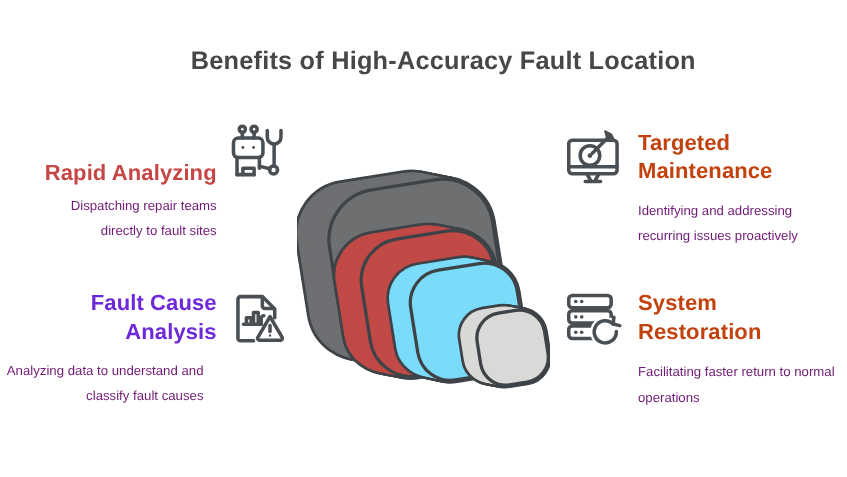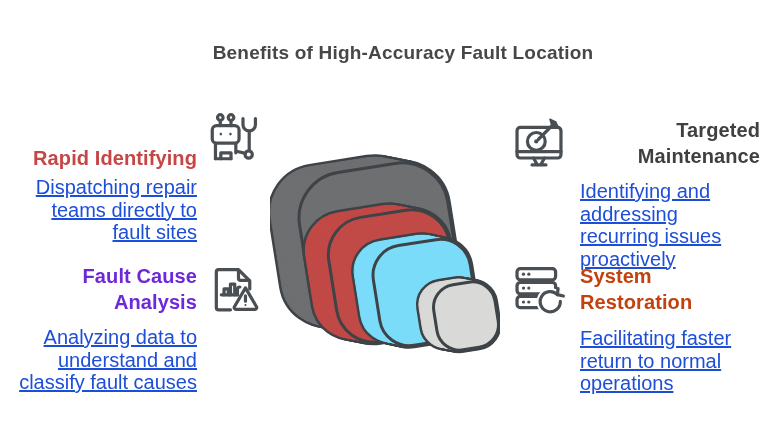--- a/index.html
+++ b/index.html
@@ -3,74 +3,74 @@
 <meta charset="utf-8">
 <style>
   html,body{margin:0;padding:0;background:#ffffff;}
   body{
     width:770px;height:434px;position:relative;overflow:hidden;
     font-family:"Liberation Sans","DejaVu Sans",sans-serif;
     -webkit-font-smoothing:antialiased;
   }
   .page-title{
     position:absolute;left:0;right:0;top:42px;text-align:center;
-    font-size:19px;font-weight:700;color:#474747;letter-spacing:.2px;padding-left:36px;
+    font-size:23px;font-weight:700;color:#474747;letter-spacing:.2px;padding-left:36px;
   }
   .item{position:absolute;}
   .item-heading{font-weight:700;font-size:20px;line-height:26px;letter-spacing:.1px;}
-  .item-desc{font-size:20px;line-height:22.5px;color:#1d4ed8;text-decoration:underline;}
+  .item-desc{font-size:12px;line-height:22.5px;color:#701a75;}
   .ta-r{text-align:right;}
   .ta-l{text-align:left;}
   .icon-box{position:absolute;width:60px;height:60px;}
   .icon-box svg{width:100%;height:100%;display:block;}
   #blocks-wrap{position:absolute;left:270px;top:143px;width:230px;height:242px;}
   #blocks-svg{width:100%;height:100%;display:block;}
 </style>
 </head>
 <body>
 
 <div class="page-title">Benefits of High-Accuracy Fault Location</div>
 
-<div class="item item-heading ta-r" style="left:19px;top:145px;width:178px;color:#C64545;">Rapid Identifying</div>
+<div class="item item-heading ta-r" style="left:19px;top:145px;width:178px;color:#C64545;">Rapid Analyzing</div>
 <div class="item item-desc ta-r" style="left:30px;top:176px;width:167px;">Dispatching repair teams directly to fault sites</div>
 <div class="icon-box" style="left:201px;top:110px;">
   <svg viewBox="0 0 56 56" fill="none" stroke="#4A4F54" stroke-width="3" stroke-linecap="round" stroke-linejoin="round">
     <circle cx="18" cy="7" r="2.6"></circle>
       <circle cx="28" cy="7" r="2.6"></circle>
     <path d="M18 9.8 V14.5 M28 9.8 V14.5"></path>
     <rect x="10.5" y="14.5" width="25" height="16.5" rx="4"></rect>
     <circle cx="18.5" cy="22.5" r="1.2" fill="#4A4F54" stroke="none"></circle>
     <circle cx="27.5" cy="22.5" r="1.2" fill="#4A4F54" stroke="none"></circle>
     <path d="M13.5 31 V45.5 M32.5 31 V40"></path>
     <path d="M18.5 45.5 V40 h9.5 v5.5"></path>
     <path d="M13.5 45.5 h14.5"></path>
     <path d="M33 38.5 L41.5 40.5"></path>
     <circle cx="44.5" cy="41.5" r="3.4"></circle>
     <path d="M39.2 8 v5.8 a5.8 5.8 0 0 0 11.6 0 V8"></path>
     <path d="M45 19.5 V38"></path>
   </svg>
 </div>
 
 <div class="item item-heading ta-r" style="left:47px;top:263px;width:150px;color:#6d28d9;">Fault Cause Analysis</div>
-<div class="item item-desc ta-r" style="left:17px;top:326px;width:180px;">Analyzing data to understand and classify fault causes</div>
+<div class="item item-desc ta-r" style="left:5px;top:326px;width:180px;">Analyzing data to understand and classify fault causes</div>
 <div class="icon-box" style="left:201px;top:260px;">
   <svg viewBox="0 0 56 56" fill="none" stroke="#4A4F54" stroke-width="3" stroke-linecap="round" stroke-linejoin="round">
     <path d="M27.5 46.5 H16.5 a2.2 2.2 0 0 1 -2.2 -2.2 V11.2 a2.2 2.2 0 0 1 2.2 -2.2 H35 l10.5 10.5 V27"></path>
     <path d="M35 9.5 V17 a2 2 0 0 0 2 2 h8"></path>
     <path d="M19 32.5 H34"></path>
     <path d="M21.5 32.5 V27 h4 v5.5"></path>
     <path d="M27.5 32.5 V22.5 h4 V32.5"></path>
     <path d="M34 32.5 V27.5 a2.3 2.3 0 0 1 2.3 -2.3"></path>
     <path d="M41.5 26 L51.8 43.6 a1.6 1.6 0 0 1 -1.4 2.4 H32.6 a1.6 1.6 0 0 1 -1.4 -2.4 Z"></path>
     <path d="M41.5 33.5 v5"></path>
     <circle cx="41.5" cy="42" r="1" fill="#4A4F54" stroke="none"></circle>
   </svg>
 </div>
 
-<div class="item item-heading ta-l" style="left:580px;top:117px;width:180px;color:#404040;text-align:right;">Targeted Maintenance</div>
+<div class="item item-heading ta-l" style="left:580px;top:117px;width:180px;color:#c2410c;">Targeted Maintenance</div>
 <div class="item item-desc ta-l" style="left:580px;top:180px;width:178px;">Identifying and addressing recurring issues proactively</div>
 <div class="icon-box" style="left:509px;top:113px;">
   <svg viewBox="0 0 56 56" fill="none" stroke="#4A4F54" stroke-width="3" stroke-linecap="round" stroke-linejoin="round">
     <rect x="7.5" y="13.5" width="41" height="28.5" rx="3"></rect>
     <path d="M7.5 36 H48.5"></path>
     <path d="M26.5 48.5 l-3.5 -6.3 M29.5 48.5 l3.5 -6.3 M21.5 48.5 h13"></path>
     <circle cx="25.5" cy="26.5" r="8.3"></circle>
     <circle cx="25.5" cy="26.5" r="2" fill="#4A4F54" stroke="none"></circle>
     <path d="M27.5 24.5 L40 12"></path>
     <path d="M40 12 L38.3 5.8 L43.5 8.4 Z" fill="#4A4F54" stroke-width="1.5"></path>

